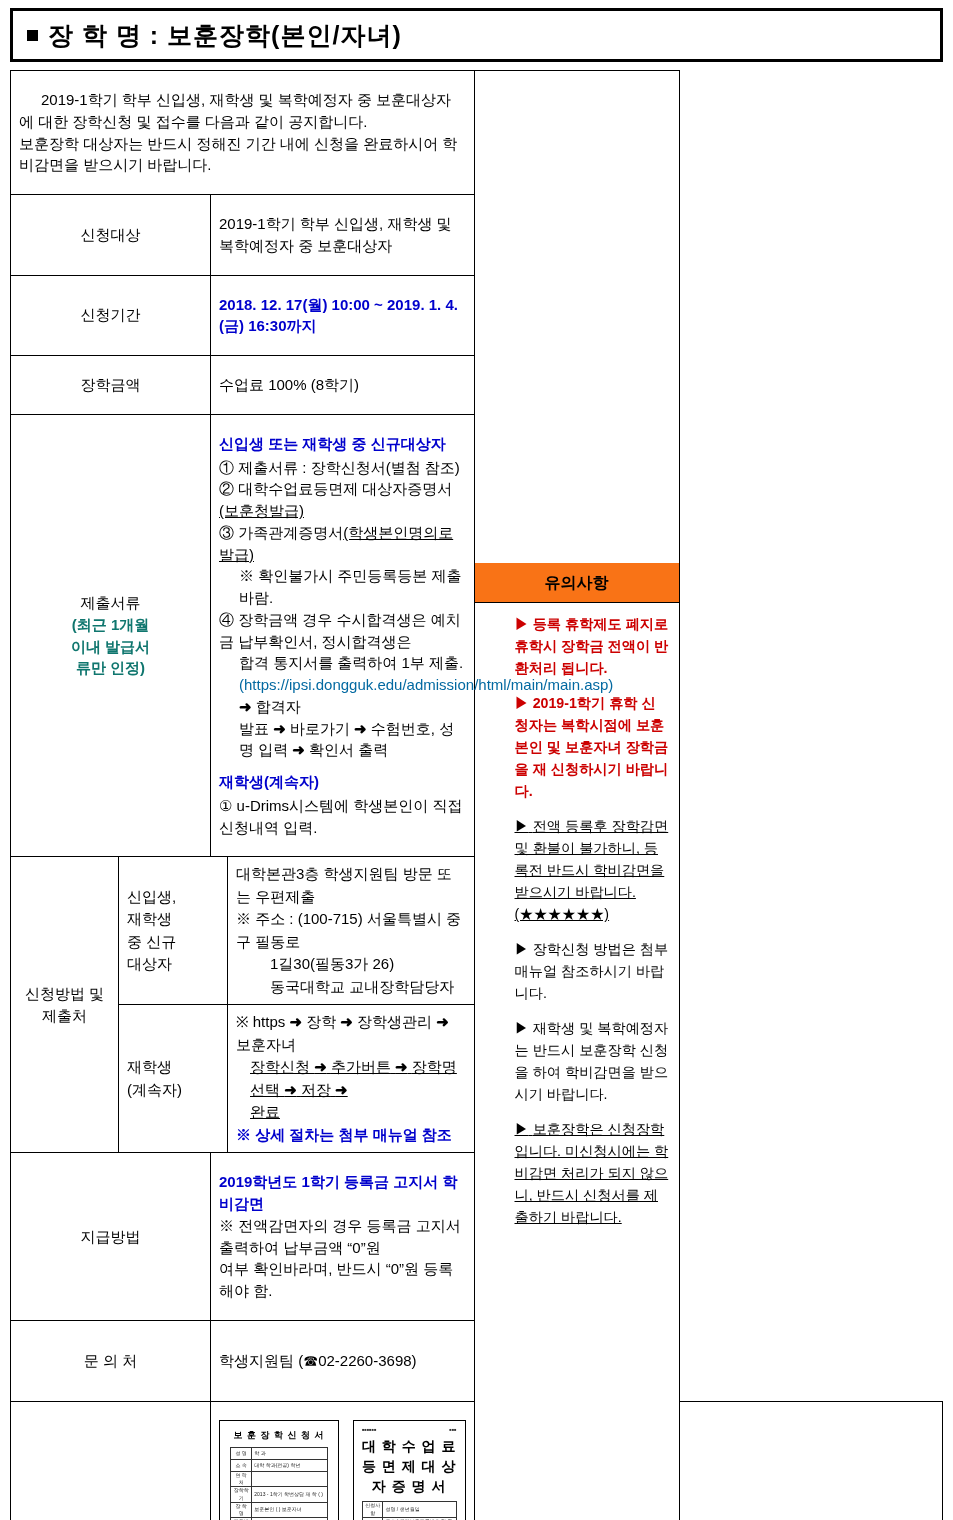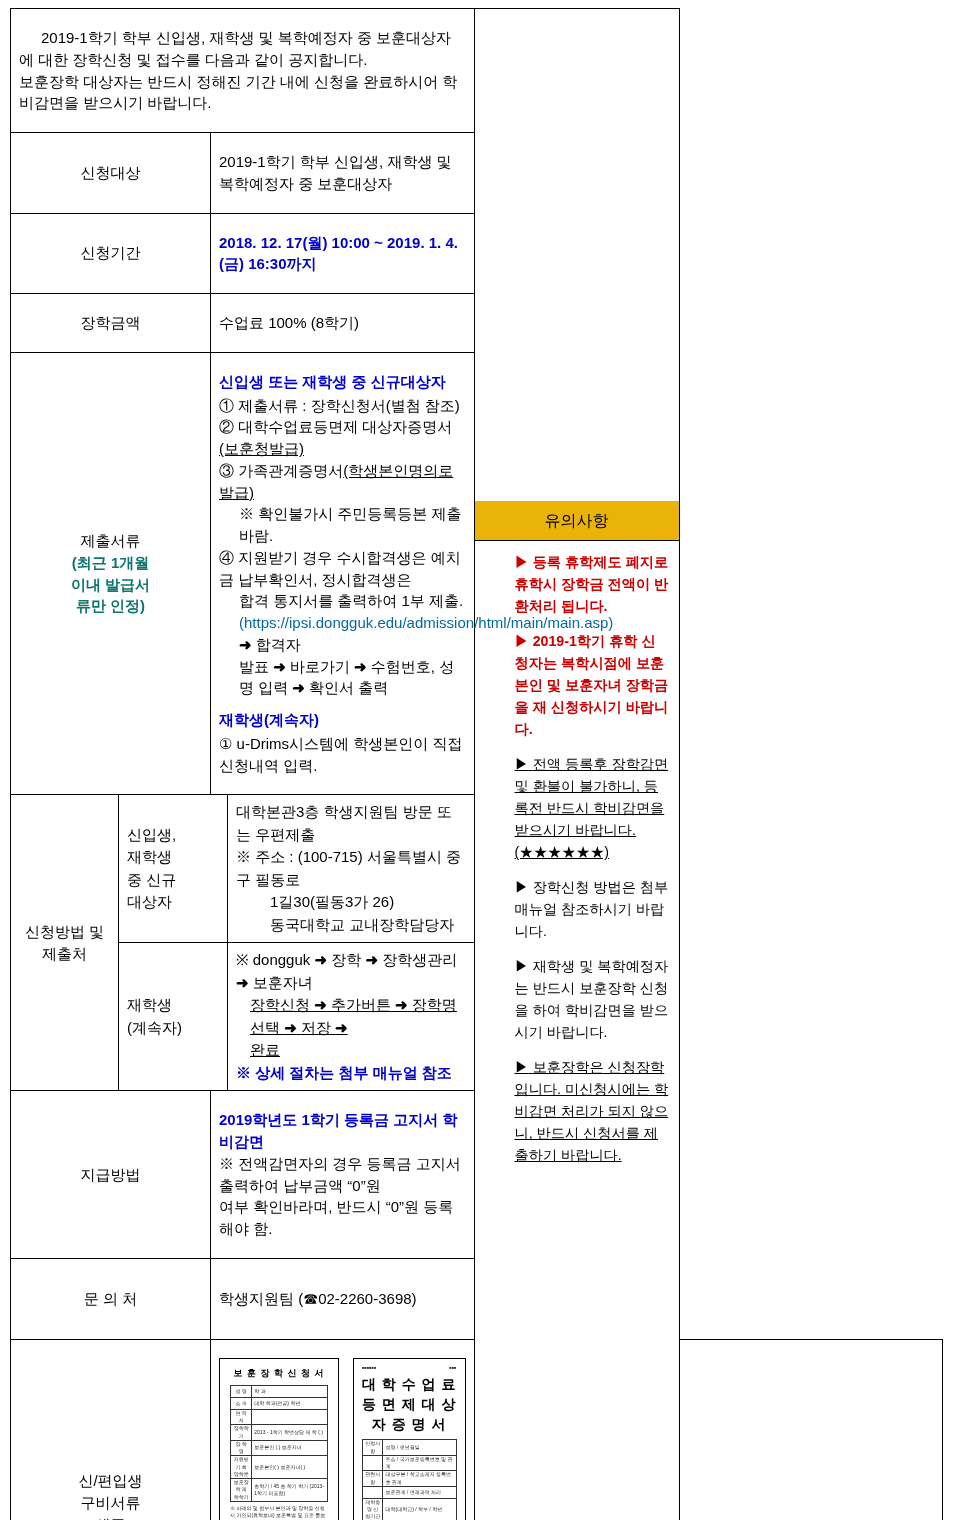--- a/index.html
+++ b/index.html
@@ -46,23 +46,23 @@
     padding:18px 8px;
     font-size:15px;
     line-height:1.45;
   }
   .col-label{width:108px;text-align:center;}
   .col-notice{width:205px;vertical-align:top;}
   .blue{color:#0000cc;font-weight:bold;}
   .red{color:#0f766e;font-weight:bold;}
   
   .notice-head{
-    background:#eab308;
+    background:#f97316;
     text-align:center;
-    font-weight:normal;
+    font-weight:bold;
     font-size:16px;
     padding:8px 0;
     border-bottom:1px solid #000;
     margin-top:14px;
   }
   .notice-body{
     padding:10px 9px 8px 9px;
     font-size:14.2px;
     line-height:1.55;
     margin-left:31px;
@@ -134,20 +134,24 @@
     background-blend-mode:multiply;
     display:inline-block;
   }
   .ctr{text-align:center;}
 </style>
 </head>
 <body>
 
 <div class="page">
 
+  <div class="title-bar">
+    <span class="sq"></span>
+    <span class="title-text">장 학 명 : 보훈장학(본인/자녀)</span>
+  </div>
 
   <table class="main">
     <colgroup>
       <col style="width:108px">
       <col style="width:92px">
       <col>
       <col style="width:205px">
     </colgroup>
     <tbody>
 
@@ -212,21 +216,21 @@
         <td class="doc-list">
           <div class="hdr">신입생 또는 재학생 중 신규대상자</div>
           <div class="line">① 제출서류 : 장학신청서(별첨 참조)</div>
           <div class="line">
             <span>② 대학수업료등면제 대상자증명서</span><span class="u">(보훈청발급)</span>
           </div>
           <div class="line">
             <span>③ 가족관계증명서</span><span class="u">(학생본인명의로 발급)</span>
           </div>
           <div class="ind">※ 확인불가시 주민등록등본 제출 바람.</div>
-          <div class="line">④ 지원받기 경우 수시합격생은 예치금 납부확인서, 정시합격생은</div>
+          <div class="line">④ 장학금액 경우 수시합격생은 예치금 납부확인서, 정시합격생은</div>
           <div class="ind">합격 통지서를 출력하여 1부 제출.</div>
           <div class="ind">
             <span class="link">(https://ipsi.dongguk.edu/admission/html/main/main.asp)</span>
             <span class="arrow">➜</span>
             <span>합격자</span>
           </div>
           <div class="ind">
             <span>발표</span>
             <span class="arrow">➜</span>
             <span>바로가기</span>
@@ -263,21 +267,21 @@
                   <div style="margin-left:34px;">동국대학교 교내장학담당자</div>
                 </td>
               </tr>
               <tr>
                 <td class="sub" style="border-bottom:none;border-left:none;">
                   <div>재학생</div>
                   <div>(계속자)</div>
                 </td>
                 <td style="border-bottom:none;border-right:none;">
                   <div>
-                    <span>※ dongguk</span>
+                    <span>※ https</span>
                     <span class="arrow">➜</span>
                     <span>장학</span>
                     <span class="arrow">➜</span>
                     <span>장학생관리</span>
                     <span class="arrow">➜</span>
                     <span>보훈자녀</span>
                   </div>
                   <div class="u" style="margin-left:14px;">
                     <span>장학신청</span>
                     <span class="arrow">➜</span>

